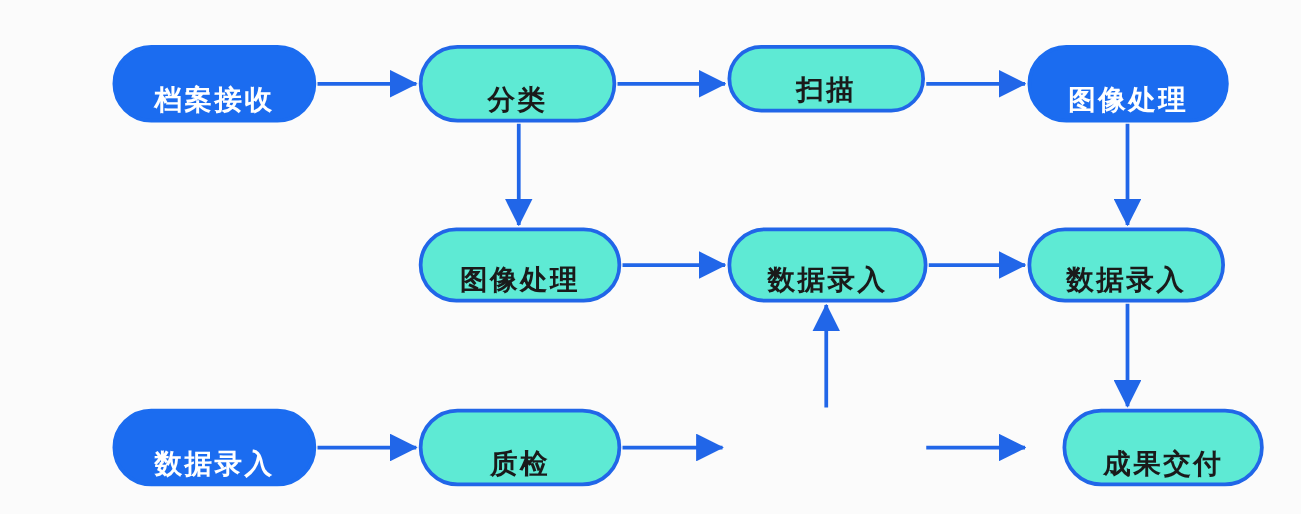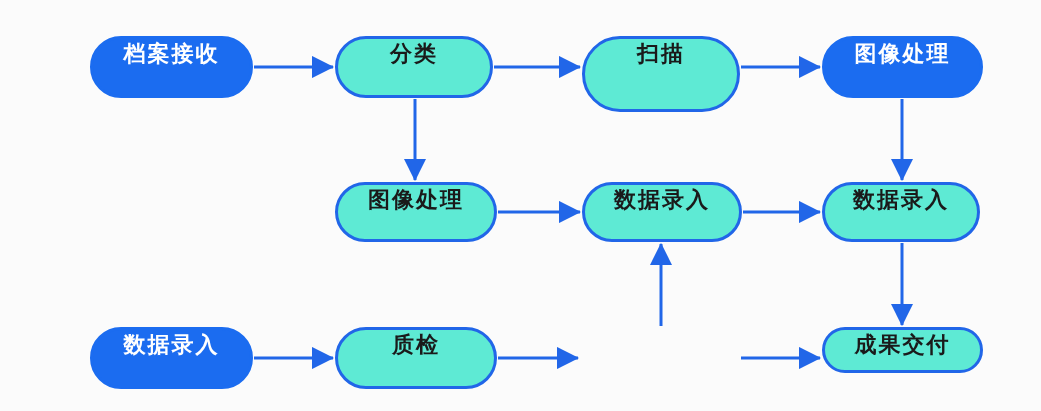--- a/index.html
+++ b/index.html
@@ -19,21 +19,21 @@
     position: absolute;
     left: 0;
     top: 0;
     width: 100%;
     height: 100%;
   }
   .node {
     position: absolute;
     box-sizing: border-box;
     display: flex;
-    align-items: flex-start;
+    align-items: flex-end;
     justify-content: center;
     border-radius: 999px;
     font-size: 22px;
     font-weight: 600;
     letter-spacing: 2px;
     white-space: nowrap;
     user-select: none;
   }
   .node.outline {
     background: #5eead4;
@@ -70,37 +70,37 @@
       <line x1="661" y1="326" x2="661" y2="244" stroke="#2166e8" stroke-width="3" marker-end="url(#arrow)"></line>
       <line x1="902" y1="243" x2="902" y2="325" stroke="#2166e8" stroke-width="3" marker-end="url(#arrow)"></line>
     </svg>
 
 <div class="node filled" style="left: 90px; top: 36px; width: 163px; height: 62px;">
       <span>档案接收</span>
     </div>
     <div class="node outline" style="left: 335px; top: 36px; width: 158px; height: 62px;">
       <span>分类</span>
     </div>
-    <div class="node outline" style="left: 582px; top: 36px; width: 158px; height: 76px;">
+    <div class="node outline" style="left: 582px; top: 36px; width: 158px; height: 54px;">
       <span>扫描</span>
     </div>
     <div class="node filled" style="left: 822px; top: 36px; width: 161px; height: 62px;">
       <span>图像处理</span>
     </div>
     <div class="node outline" style="left: 335px; top: 182px; width: 162px; height: 60px;">
       <span>图像处理</span>
     </div>
     <div class="node outline" style="left: 582px; top: 182px; width: 160px; height: 60px;">
       <span>数据录入</span>
     </div>
     <div class="node outline" style="left: 822px; top: 182px; width: 158px; height: 60px;">
       <span>数据录入</span>
     </div>
     <div class="node filled" style="left: 90px; top: 327px; width: 163px; height: 62px;">
       <span>数据录入</span>
     </div>
     <div class="node outline" style="left: 335px; top: 327px; width: 162px; height: 62px;">
       <span>质检</span>
     </div>
-    <div class="node outline" style="left: 822px; top: 327px; width: 161px; height: 46px;">
+    <div class="node outline" style="left: 850px; top: 327px; width: 161px; height: 62px;">
       <span>成果交付</span>
     </div>
   </div>
 
 </body></html>

